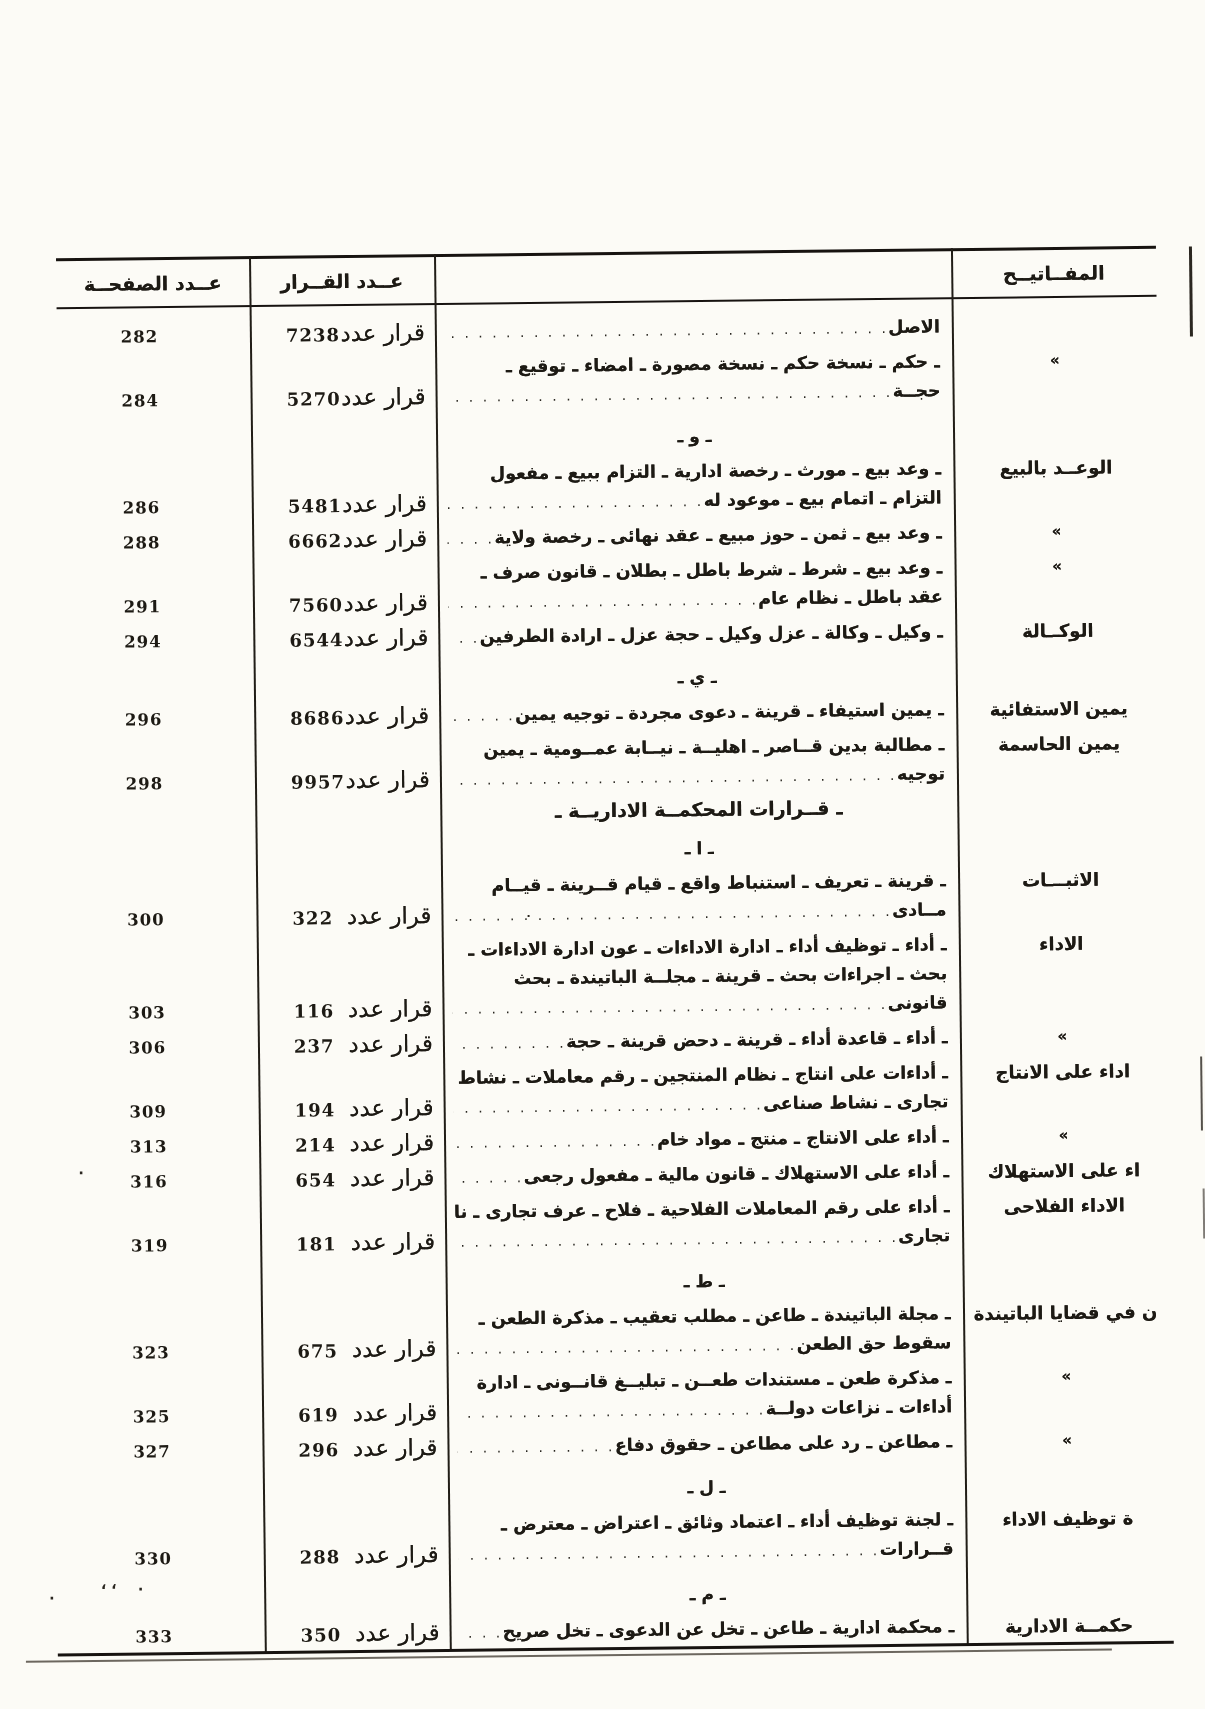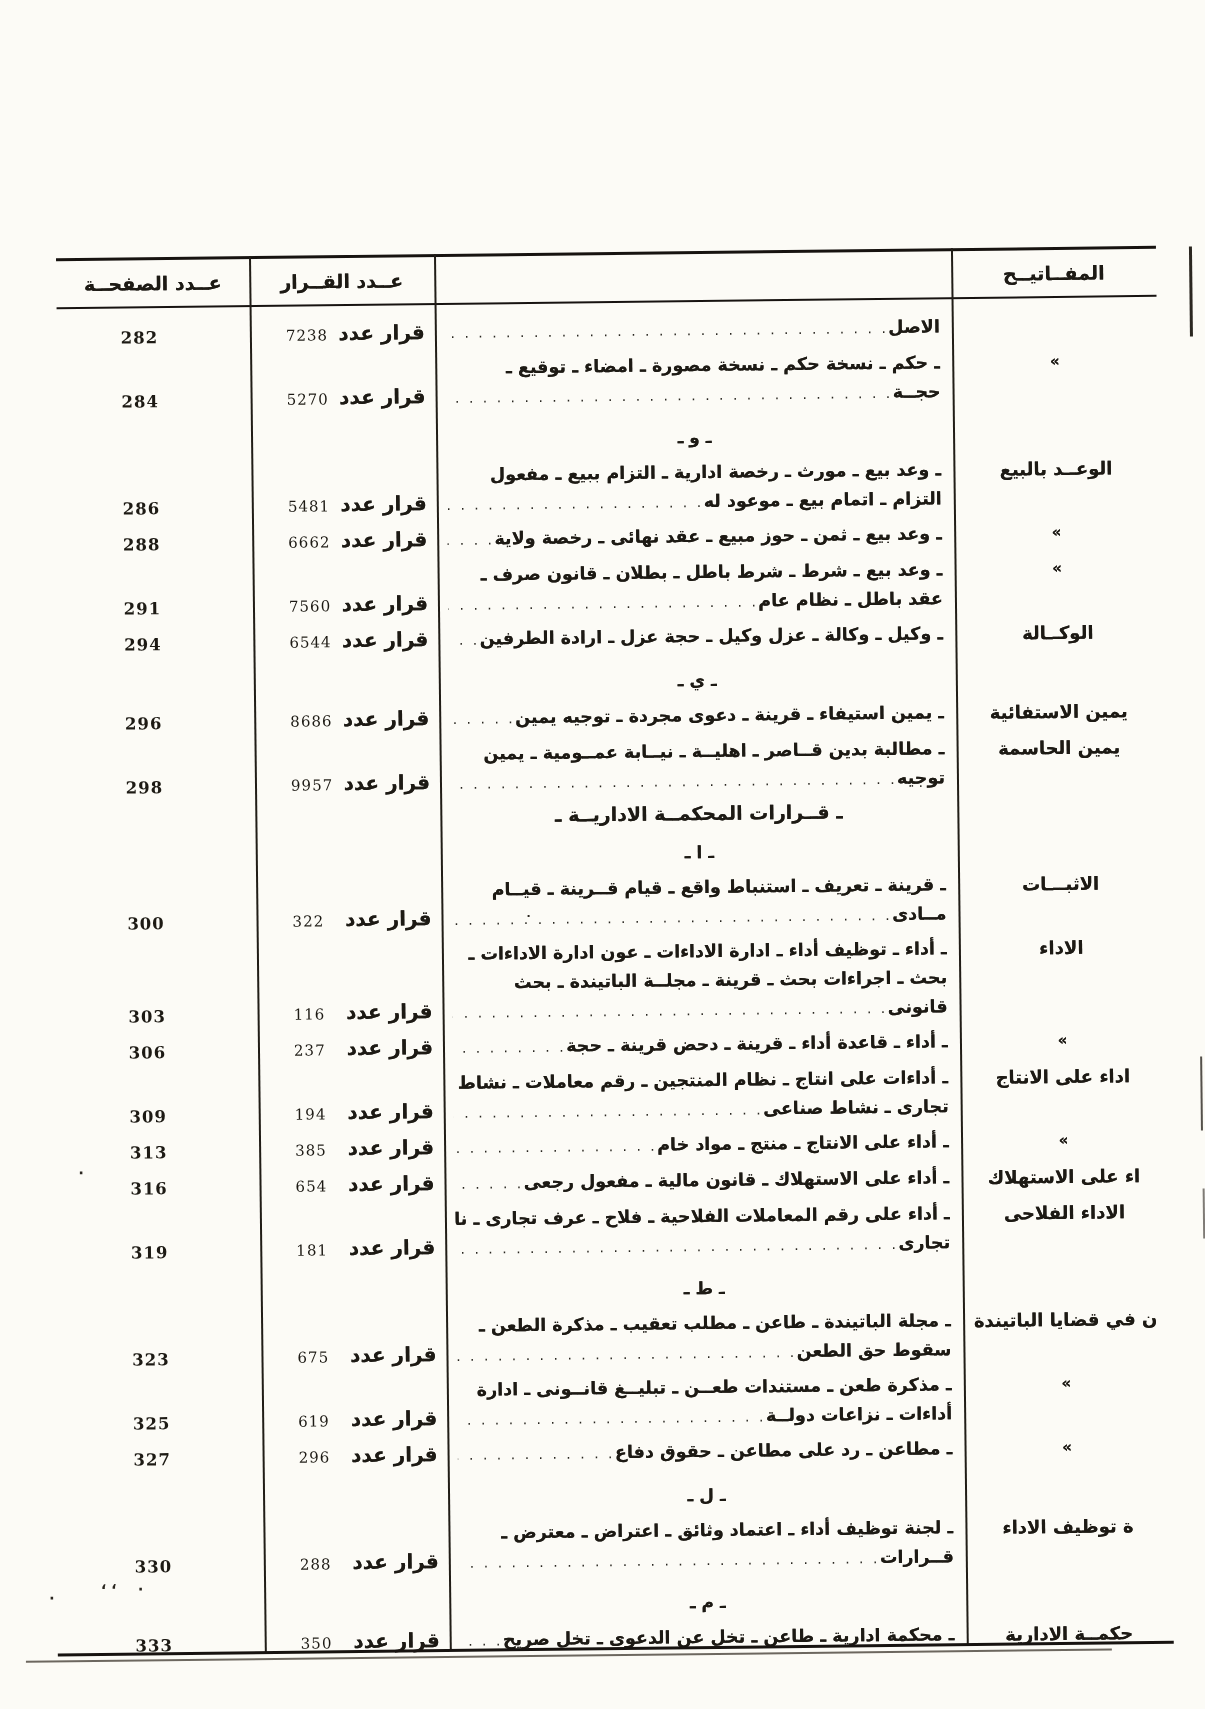--- a/index.html
+++ b/index.html
@@ -39,22 +39,22 @@
   .row.entry{margin-bottom:5px;}
   .c-page{
     align-self:end;text-align:center;padding-right:28px;
     font-family:"DejaVu Serif",serif;font-size:16.5px;font-weight:600;
     line-height:29px;letter-spacing:1px;
   }
   .c-dec{
     align-self:end;display:flex;justify-content:space-between;align-items:baseline;
     direction:rtl;padding:0 10px 0 36px;line-height:29px;
   }
-  .c-dec .lbl{font-weight:700;font-size:20px;text-shadow:0 0 .5px rgba(23,19,16,.8);}
-  .c-dec .num{font-family:"DejaVu Serif",serif;font-size:15px;font-weight:400;letter-spacing:1px;}
+  .c-dec .lbl{font-weight:400;font-size:23px;text-shadow:0 0 .5px rgba(23,19,16,.8);}
+  .c-dec .num{font-family:"DejaVu Serif",serif;font-size:18px;font-weight:700;letter-spacing:1px;}
   .c-content{direction:rtl;padding:0 12px 0 10px;font-size:17.5px;font-weight:700;
              text-shadow:0 0 .5px rgba(23,19,16,.8);}
   .cline{display:flex;align-items:baseline;line-height:29px;white-space:nowrap;overflow:hidden;}
   .cline .dots{flex:1;overflow:hidden;font-size:14px;font-weight:400;
                letter-spacing:2.5px;opacity:.95;text-shadow:none;}
   .c-keys{direction:rtl;text-align:center;font-size:18px;font-weight:700;
           line-height:27px;padding:1px 4px 0 4px;
           text-shadow:0 0 .6px rgba(23,19,16,.85);}
   .c-keys.ditto{font-size:15px;}
   .divlabel{grid-column:3;text-align:center;direction:rtl;font-weight:700;
@@ -285,21 +285,21 @@
               <span>تجارى ـ نشاط صناعى</span>
               <span class="dots">. . . . . . . . . . . . . . . . . . . . . . . . . . . . . . . . . . . . . . . . . . . . . . . . . . . . . . . . . . . . . . . . . . . . . . . . . . . . . . . . . . . . . . . . . . . . . . . . . . . . . . . . . . . . . . . . . . . . . . . . </span>
             </div>
           </div>
           <div class="c-keys">اداء على الانتاج</div>
         </div>
         <div class="row entry">
           <div class="c-page">313</div>
           <div class="c-dec">
             <span class="lbl">قرار عدد</span>
-            <span class="num">385</span>
+            <span class="num">214</span>
           </div>
           <div class="c-content">
             <div class="cline">
               <span>ـ أداء على الانتاج ـ منتج ـ مواد خام</span>
               <span class="dots">. . . . . . . . . . . . . . . . . . . . . . . . . . . . . . . . . . . . . . . . . . . . . . . . . . . . . . . . . . . . . . . . . . . . . . . . . . . . . . . . . . . . . . . . . . . . . . . . . . . . . . . . . . . . . . . . . . . . . . . . </span>
             </div>
           </div>
           <div class="c-keys ditto">»</div>
         </div>
         <div class="row entry">

